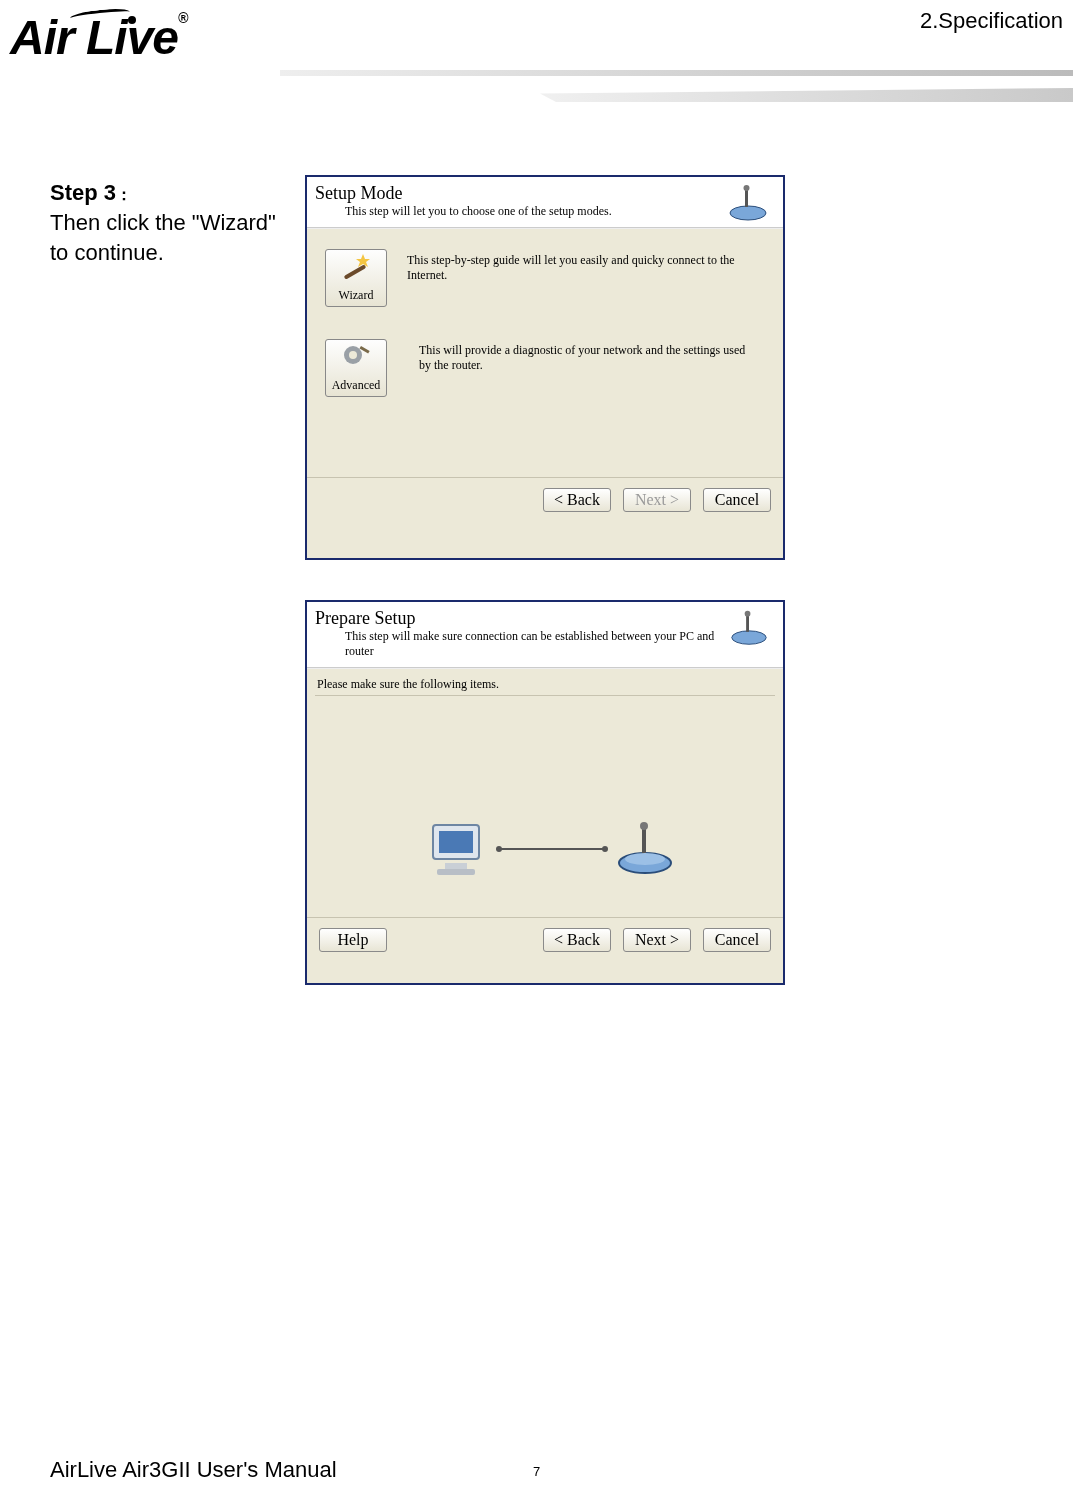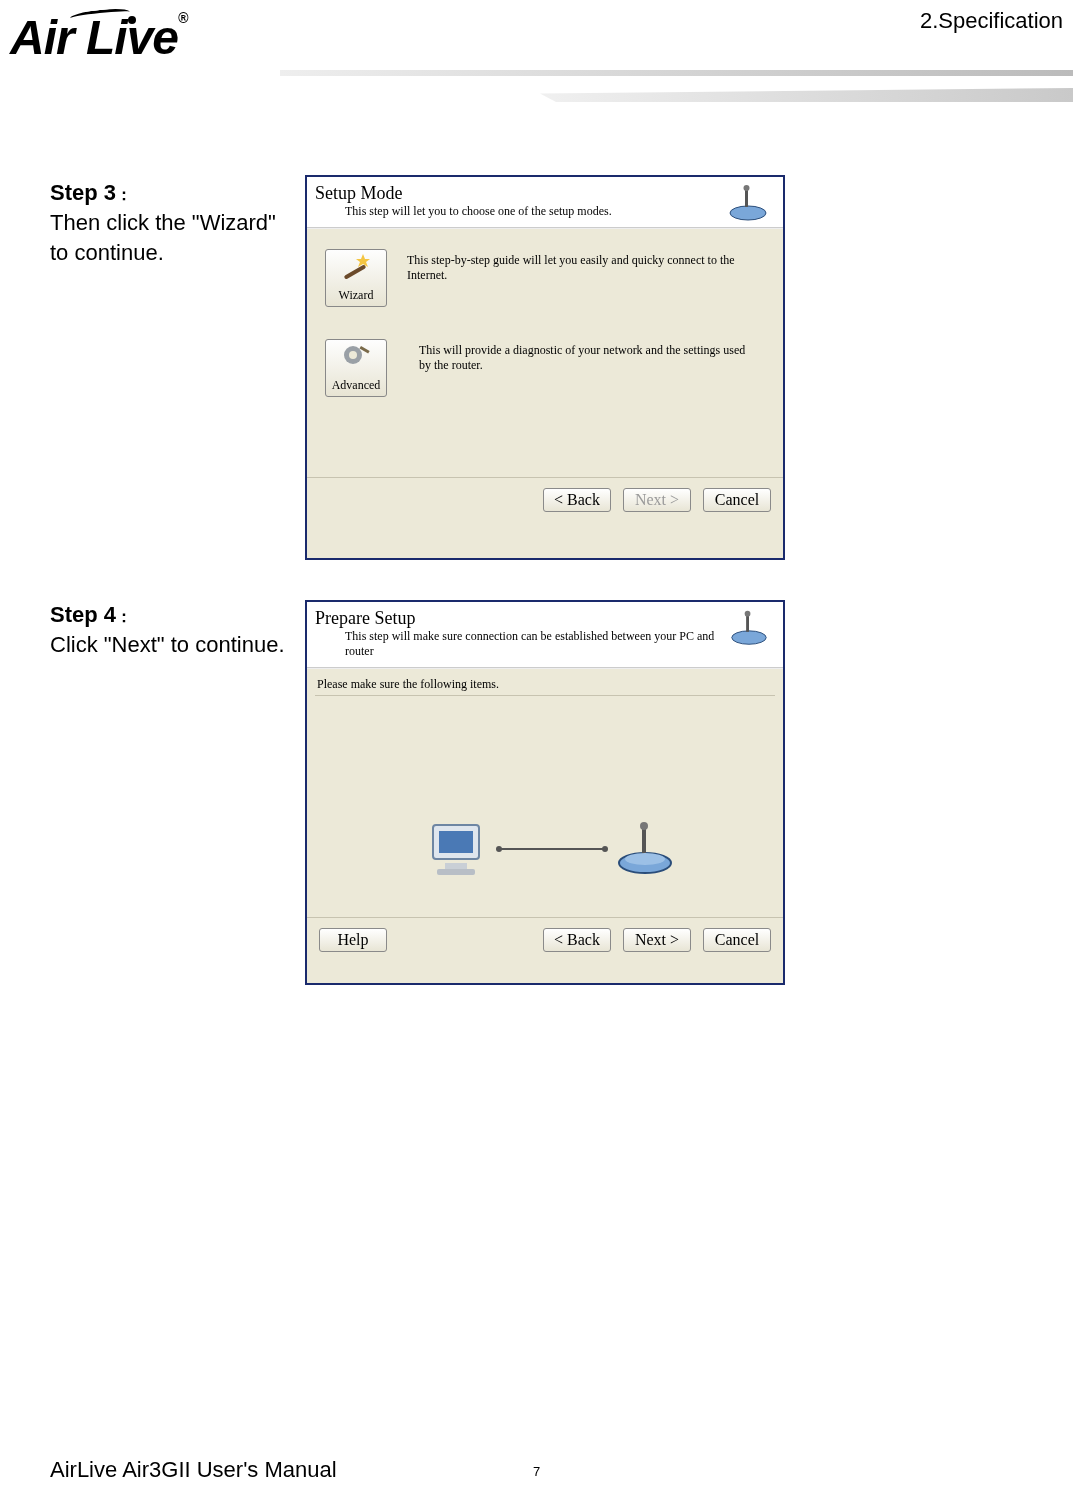--- a/index.html
+++ b/index.html
@@ -127,26 +127,20 @@
     <div class="opt-desc" style="top:114px;left:112px;">This will provide a diagnostic of your network and the settings used by the router.</div>
 
     <div class="dlg-buttons">
       <button class="win-btn">&lt; Back</button>
       <button class="win-btn" disabled="">Next &gt;</button>
       <button class="win-btn">Cancel</button>
     </div>
   </div>
 </div>
 
-<div class="step4-block">
-  <div>
-    <span class="step-label">Step 4</span><span class="step-colon">：</span>
-  </div>
-  <div class="step-body">Click "Next" to continue.</div>
-</div>
 
 <div class="dialog dialog-2">
   <div class="dlg-titlebar">
     <div class="dlg-titlebar-row">
       <div>
         <div class="dlg-title">Prepare Setup</div>
         <div class="dlg-sub">This step will make sure connection can be established between your PC and router</div>
       </div>
       <svg class="router-icon" viewBox="0 0 46 40">
         <ellipse cx="23" cy="30" rx="18" ry="7" fill="#7aa7d9" stroke="#2a4d7a"></ellipse>

